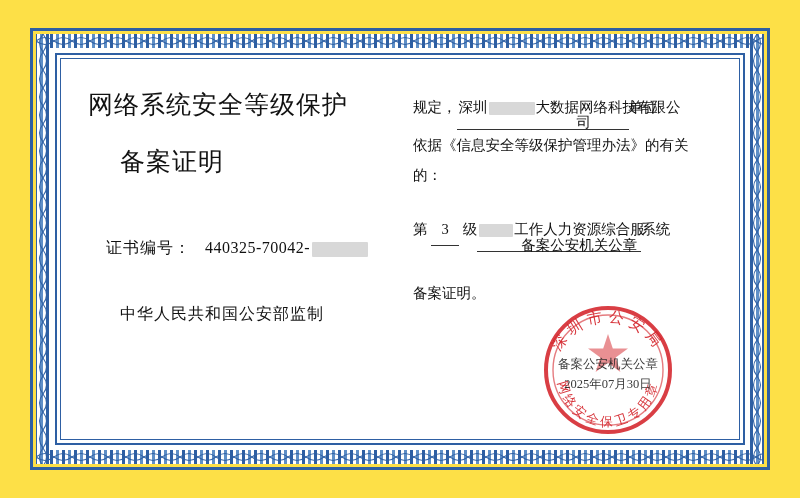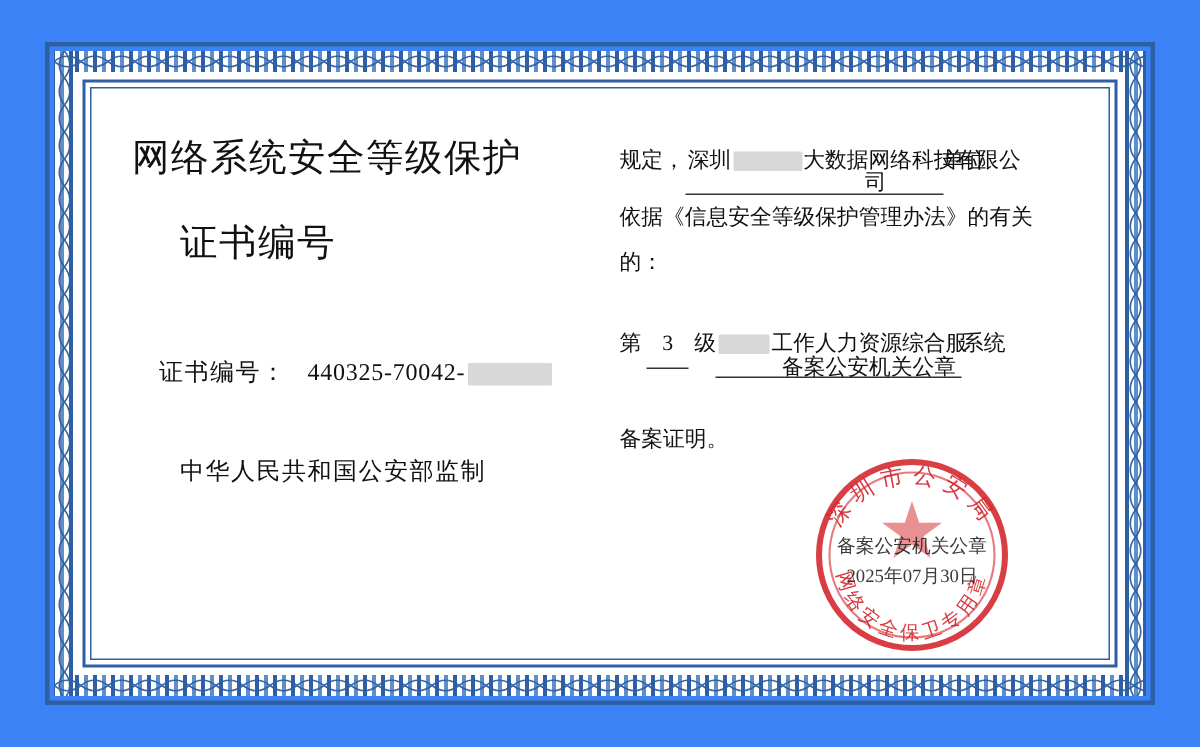--- a/index.html
+++ b/index.html
@@ -11,21 +11,21 @@
     width: 800px;
     height: 498px;
     font-family: "Liberation Sans", sans-serif;
     overflow: hidden;
   }
 
   .certificate {
     position: relative;
     width: 800px;
     height: 498px;
-    background: #3b82f6;
+    background: #fde047;
     box-sizing: border-box;
   }
 
   
   .border-outer {
     position: absolute;
     left: 30px;
     top: 28px;
     right: 30px;
     bottom: 28px;
@@ -246,21 +246,21 @@
     </g>
   </svg>
 
   <div class="border-inner-line"></div>
   <div class="border-inner-line2"></div>
 
   <div class="content">
 
     <div class="left-col">
       <div class="title-line1">网络系统安全等级保护</div>
-      <div class="title-line2">证书编号</div>
+      <div class="title-line2">备案证明</div>
     </div>
 
     <div class="cert-no">
       <span class="label">证书编号：</span><span class="value">440325-70042-</span><span class="redact num"></span>
     </div>
 
     <div class="supervisor">中华人民共和国公安部监制</div>
 
     <div class="right-col">
 

